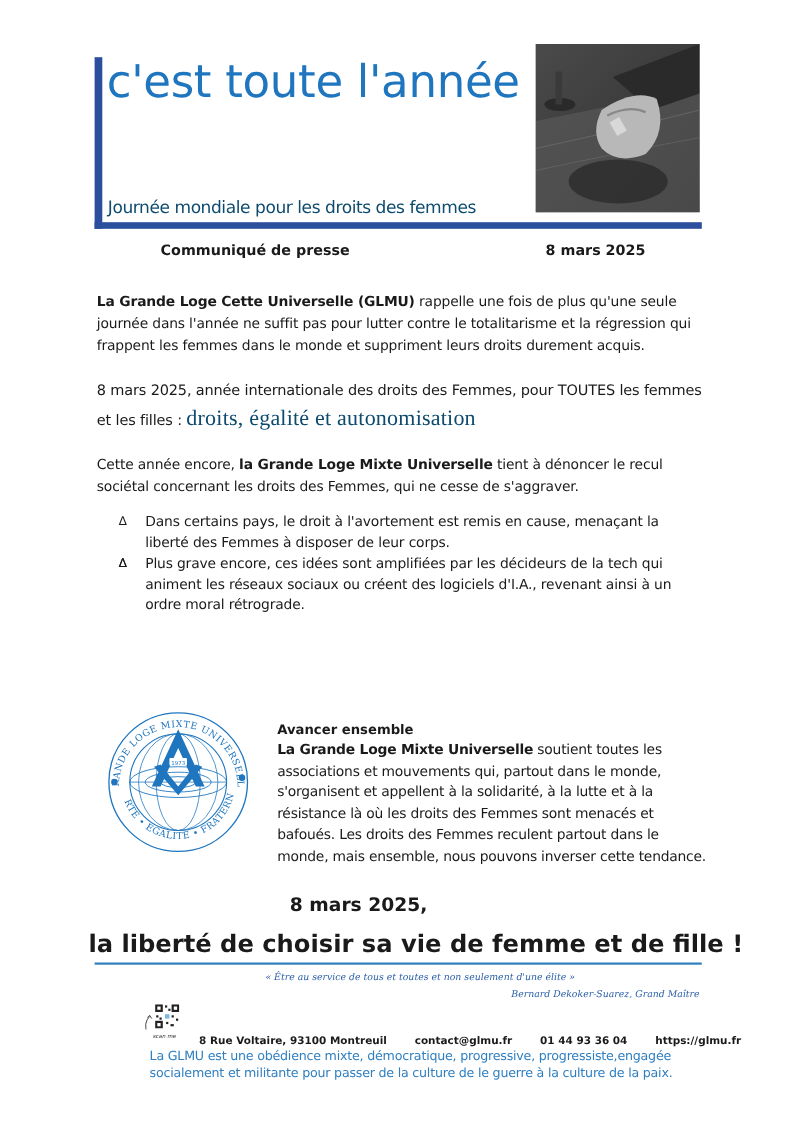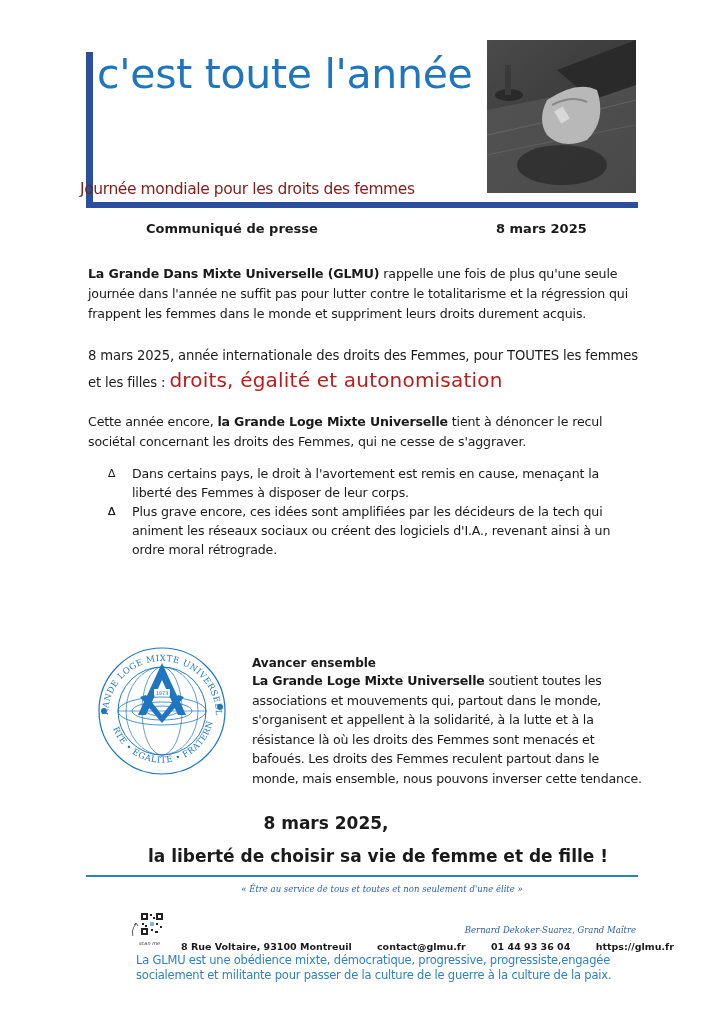--- a/index.html
+++ b/index.html
@@ -5,50 +5,50 @@
   html, body { margin: 0; padding: 0; background: #ffffff; }
   body { width: 724px; height: 1024px; position: relative; overflow: hidden;
          font-family: "DejaVu Sans", "Liberation Sans", sans-serif; color: #1a1a1a; }
   .abs { position: absolute; }
 
   
   .vbar { left: 86px; top: 52px; width: 7px; height: 156px; background: #2b4f9c; }
   .hbar { left: 86px; top: 202px; width: 552px; height: 6px; background: #2b4f9c; }
   .title { left: 97px; top: 50px; color: #1f76bf; font-size: 41px; line-height: 48px;
            font-weight: normal; letter-spacing: -0.3px; white-space: nowrap; }
-  .subtitle { left: 80px; top: 180px; font-size: 15.5px; color: #7f1d1d; letter-spacing: -0.4px; white-space: nowrap; }
+  .subtitle { left: 98px; top: 180px; font-size: 15.5px; color: #0c4a6e; letter-spacing: -0.4px; white-space: nowrap; }
   .photo { left: 487px; top: 40px; width: 149px; height: 153px; overflow: hidden;
            background: radial-gradient(ellipse at 55% 55%, #8a8a8a 0%, #5a5a5a 35%, #3a3a3a 70%, #2a2a2a 100%); }
 
   
   .press { left: 146px; top: 221px; font-size: 13px; font-weight: bold; }
   .pressdate { left: 496px; top: 221px; font-size: 13px; font-weight: bold; }
 
   .para { left: 88px; width: 560px; font-size: 12.6px; line-height: 20px; letter-spacing: -0.15px; }
   .p1 { top: 264px; }
   .p2 { top: 344px; font-size: 13.2px; line-height: 24px; }
-  .p2 .big { color: #b91c1c; font-size: 20px; letter-spacing: 0.2px; }
+  .p2 .big { color: #0c4a6e; font-size: 20px; letter-spacing: 0.2px; font-family: Liberation Serif, serif; }
   .p3 { top: 412px; }
 
   ul.bullets { position: absolute; left: 108px; top: 464px; width: 530px; margin: 0; padding: 0; list-style: none;
                font-size: 12.6px; line-height: 19px; letter-spacing: -0.15px; }
   ul.bullets li { position: relative; padding-left: 24px; margin: 0; }
   ul.bullets li .tri { position: absolute; left: 0; top: 0; font-size: 11px; }
 
   .logo { left: 88px; top: 645px; width: 148px; height: 132px; }
 
   .h-avancer { left: 252px; top: 632px; font-size: 12px; font-weight: bold; margin-top: 24px; }
   .p4 { left: 252px; top: 671px; width: 390px; font-size: 12.6px; line-height: 19.5px; letter-spacing: -0.2px; }
 
   .closing1 { left: 0; width: 632px; text-align: center; top: 813px; font-size: 17px; font-weight: bold; padding-left: 20px; box-sizing: border-box; }
-  .closing2 { left: 0; width: 696px; text-align: center; top: 846px; font-size: 17px; font-weight: bold; padding-left: 60px; box-sizing: border-box; }
+  .closing2 { left: 0; width: 696px; text-align: center; top: 846px; font-size: 22px; font-weight: bold; padding-left: 60px; box-sizing: border-box; }
   .sep { left: 86px; top: 875px; width: 552px; height: 2px; background: #2f7fc0; }
 
   .quote { left: 0; width: 724px; text-align: center; top: 884px; font-size: 8.5px; color: #2a5ea8; font-style: italic; font-family: "DejaVu Serif", serif; padding-left: 40px; box-sizing: border-box; }
-  .author { right: 88px; top: 899px; font-size: 8.5px; color: #2a5ea8; font-style: italic; font-family: "DejaVu Serif", serif; margin-top: 26px; }
+  .author { right: 88px; top: 899px; font-size: 8.5px; color: #2a5ea8; font-style: italic; font-family: "DejaVu Serif", serif; }
 
   .qr { left: 141px; top: 913px; width: 22px; height: 22px; }
   .support { left: 130px; top: 932px; width: 40px; height: 14px; font-size: 5px; font-style: italic; color: #333; }
   .contact { left: 181px; top: 941px; font-size: 9.5px; font-weight: bold; white-space: nowrap; }
   .contact span { margin-right: 22px; }
   .mission { left: 136px; top: 953px; font-size: 11.5px; line-height: 15px; color: #2f7fc0; width: 500px; letter-spacing: -0.2px; }
 </style>
 </head>
 <body>
 
@@ -77,21 +77,21 @@
     <rect x="70" y="68" width="10" height="14" fill="#d8d8d8" transform="rotate(-30 75 75)"></rect>
     <ellipse cx="75" cy="125" rx="45" ry="20" fill="#262626" opacity="0.7"></ellipse>
   </svg>
 </div>
 <div class="abs hbar"></div>
 
 <div class="abs press">Communiqué de presse</div>
 <div class="abs pressdate">8 mars 2025</div>
 
 <div class="abs para p1">
-  <b>La Grande Dans Mixte Universelle (GLMU)</b><span> rappelle une fois de plus qu'une seule journée dans l'année ne suffit pas pour lutter contre le totalitarisme et la régression qui frappent les femmes dans le monde et suppriment leurs droits durement acquis.</span>
+  <b>La Grande Loge Cette Universelle (GLMU)</b><span> rappelle une fois de plus qu'une seule journée dans l'année ne suffit pas pour lutter contre le totalitarisme et la régression qui frappent les femmes dans le monde et suppriment leurs droits durement acquis.</span>
 </div>
 
 <div class="abs para p2">
   <span>8 mars 2025, année internationale des droits des Femmes, pour TOUTES les femmes et les filles : </span><span class="big">droits, égalité et autonomisation</span>
 </div>
 
 <div class="abs para p3">
   <span>Cette année encore, </span><b>la Grande Loge Mixte Universelle</b><span> tient à dénoncer le recul sociétal concernant les droits des Femmes, qui ne cesse de s'aggraver.</span>
 </div>
 

